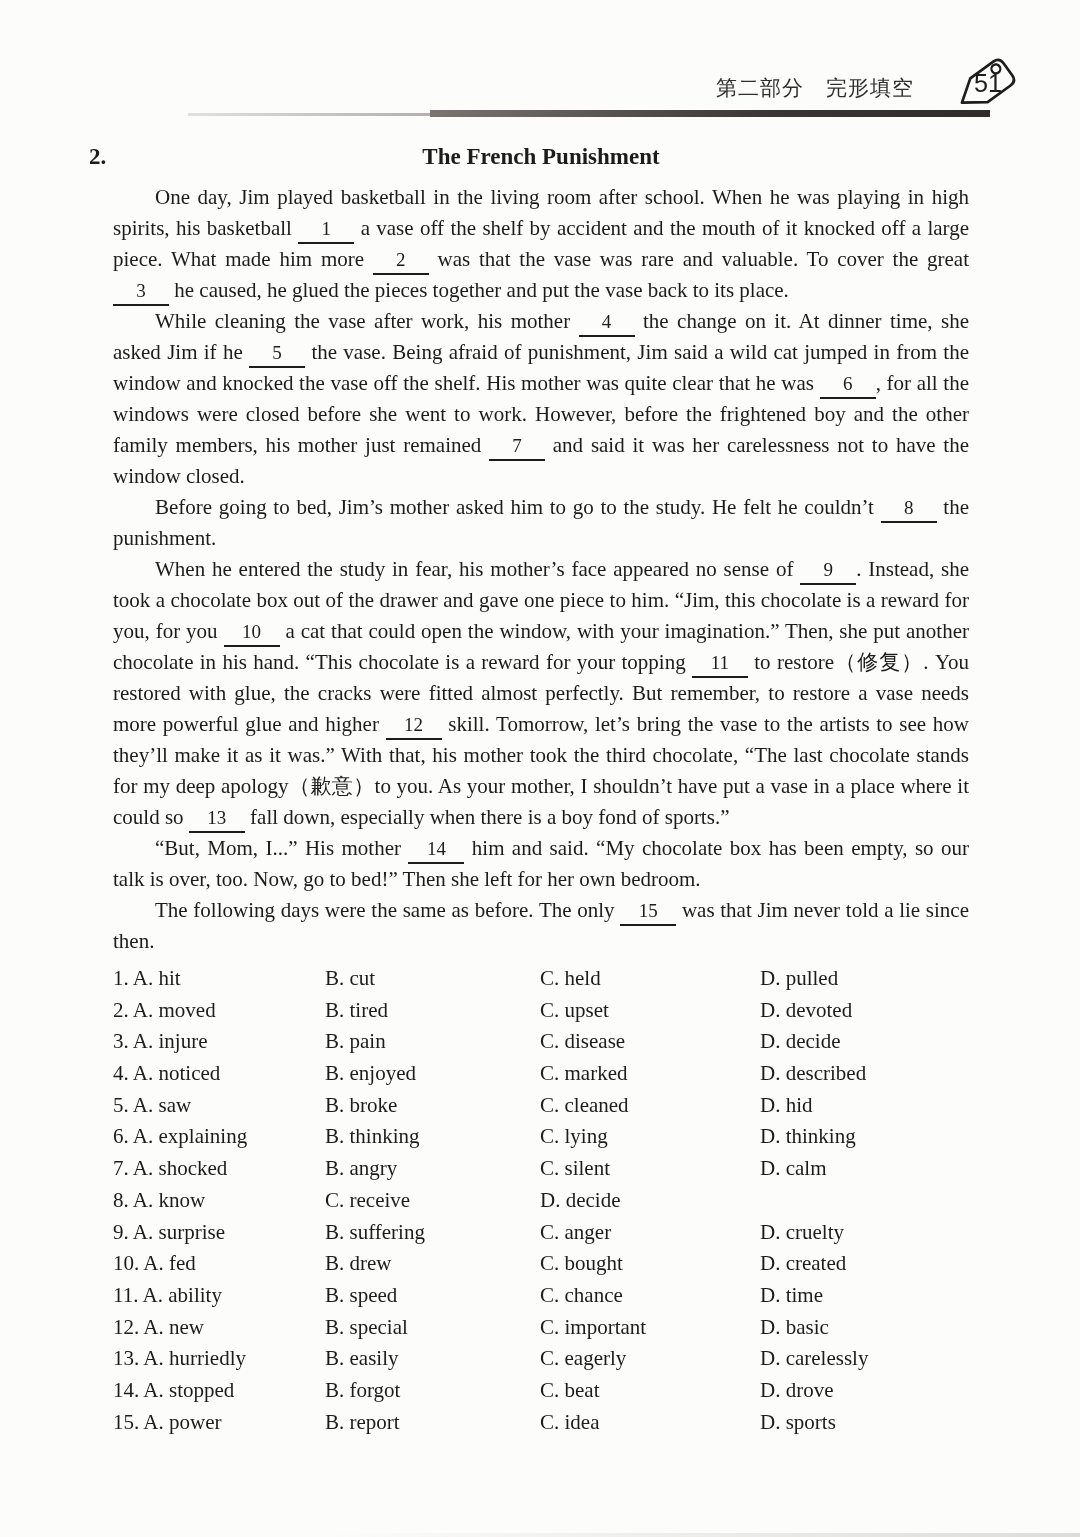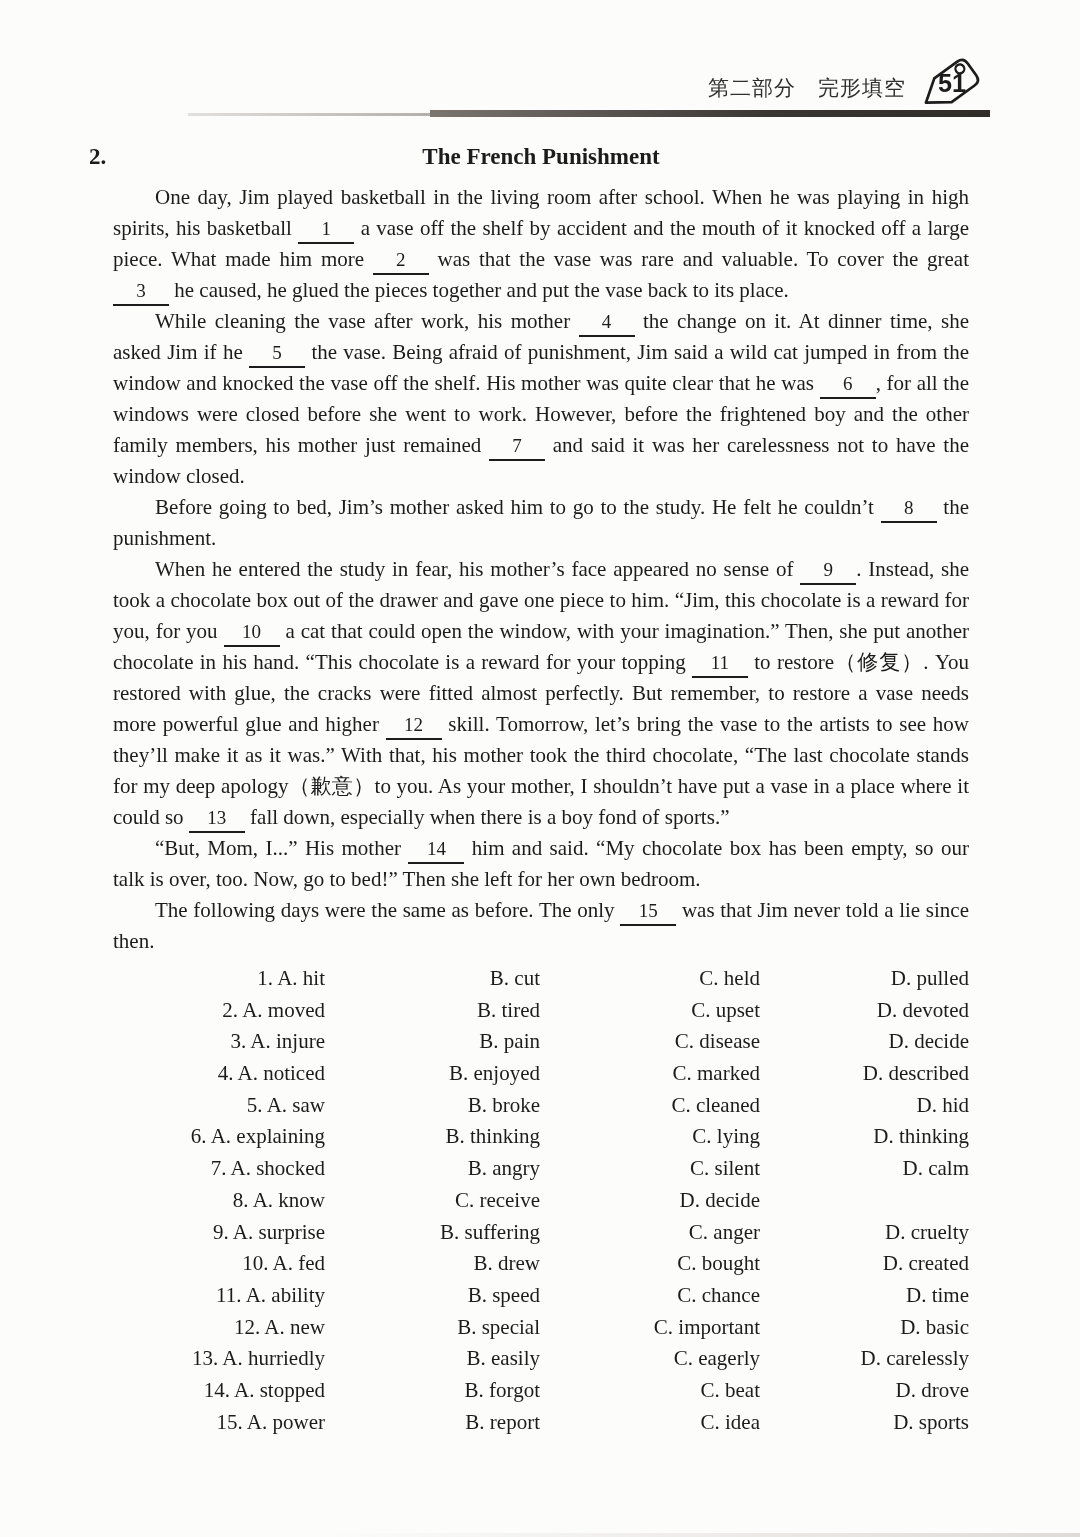--- a/index.html
+++ b/index.html
@@ -7,22 +7,23 @@
     width:1080px;height:1537px;position:relative;
     background:#fcfcfb;
     font-family:"Liberation Serif","DejaVu Serif",serif;
     color:#1c1c1c;overflow:hidden;
   }
   
   .section-label{
     position:absolute;top:74px;left:0;width:906px;
     text-align:right;font-size:21px;letter-spacing:1px;color:#2e2e2e;
     font-family:"Liberation Serif","DejaVu Serif",serif;
+    padding-left:8px;
   }
-  .badge{position:absolute;left:910px;top:46px;width:82px;height:82px;font-weight:bold;}
+  .badge{position:absolute;left:946px;top:46px;width:82px;height:82px;}
   .rule-thin{
     position:absolute;left:188px;top:113px;width:420px;height:3px;
     background:linear-gradient(to right,#e2e0dc,#918d88);
   }
   .rule-thick{
     position:absolute;left:430px;top:110px;width:560px;height:7px;
     background:linear-gradient(to right,#7a756f,#3a3633 60%,#302c2a);
   }
   
   .content{position:absolute;left:113px;top:142px;width:856px;}
@@ -40,21 +41,21 @@
     display:inline-block;min-width:50px;padding:0 3px;
     border-bottom:2px solid #1c1c1c;
     text-align:center;text-indent:0;
     font-size:19px;line-height:24px;height:25px;
     vertical-align:baseline;
   }
   
   .options{margin-top:6px;font-size:21px;}
   .opt-row{
     display:grid;grid-template-columns:212px 215px 220px 1fr;
-    line-height:31.7px;height:31.7px;align-items:baseline;text-align:right;
+    line-height:31.7px;height:31.7px;align-items:baseline;
   }
   .opt-cell{white-space:nowrap;}
   
   .scan-edge{
     position:absolute;left:0;right:0;bottom:0;height:4px;
     background:linear-gradient(to right,#fcfcfb 30%,#dedcd8);
   }
 </style>
 </head>
 <body>

